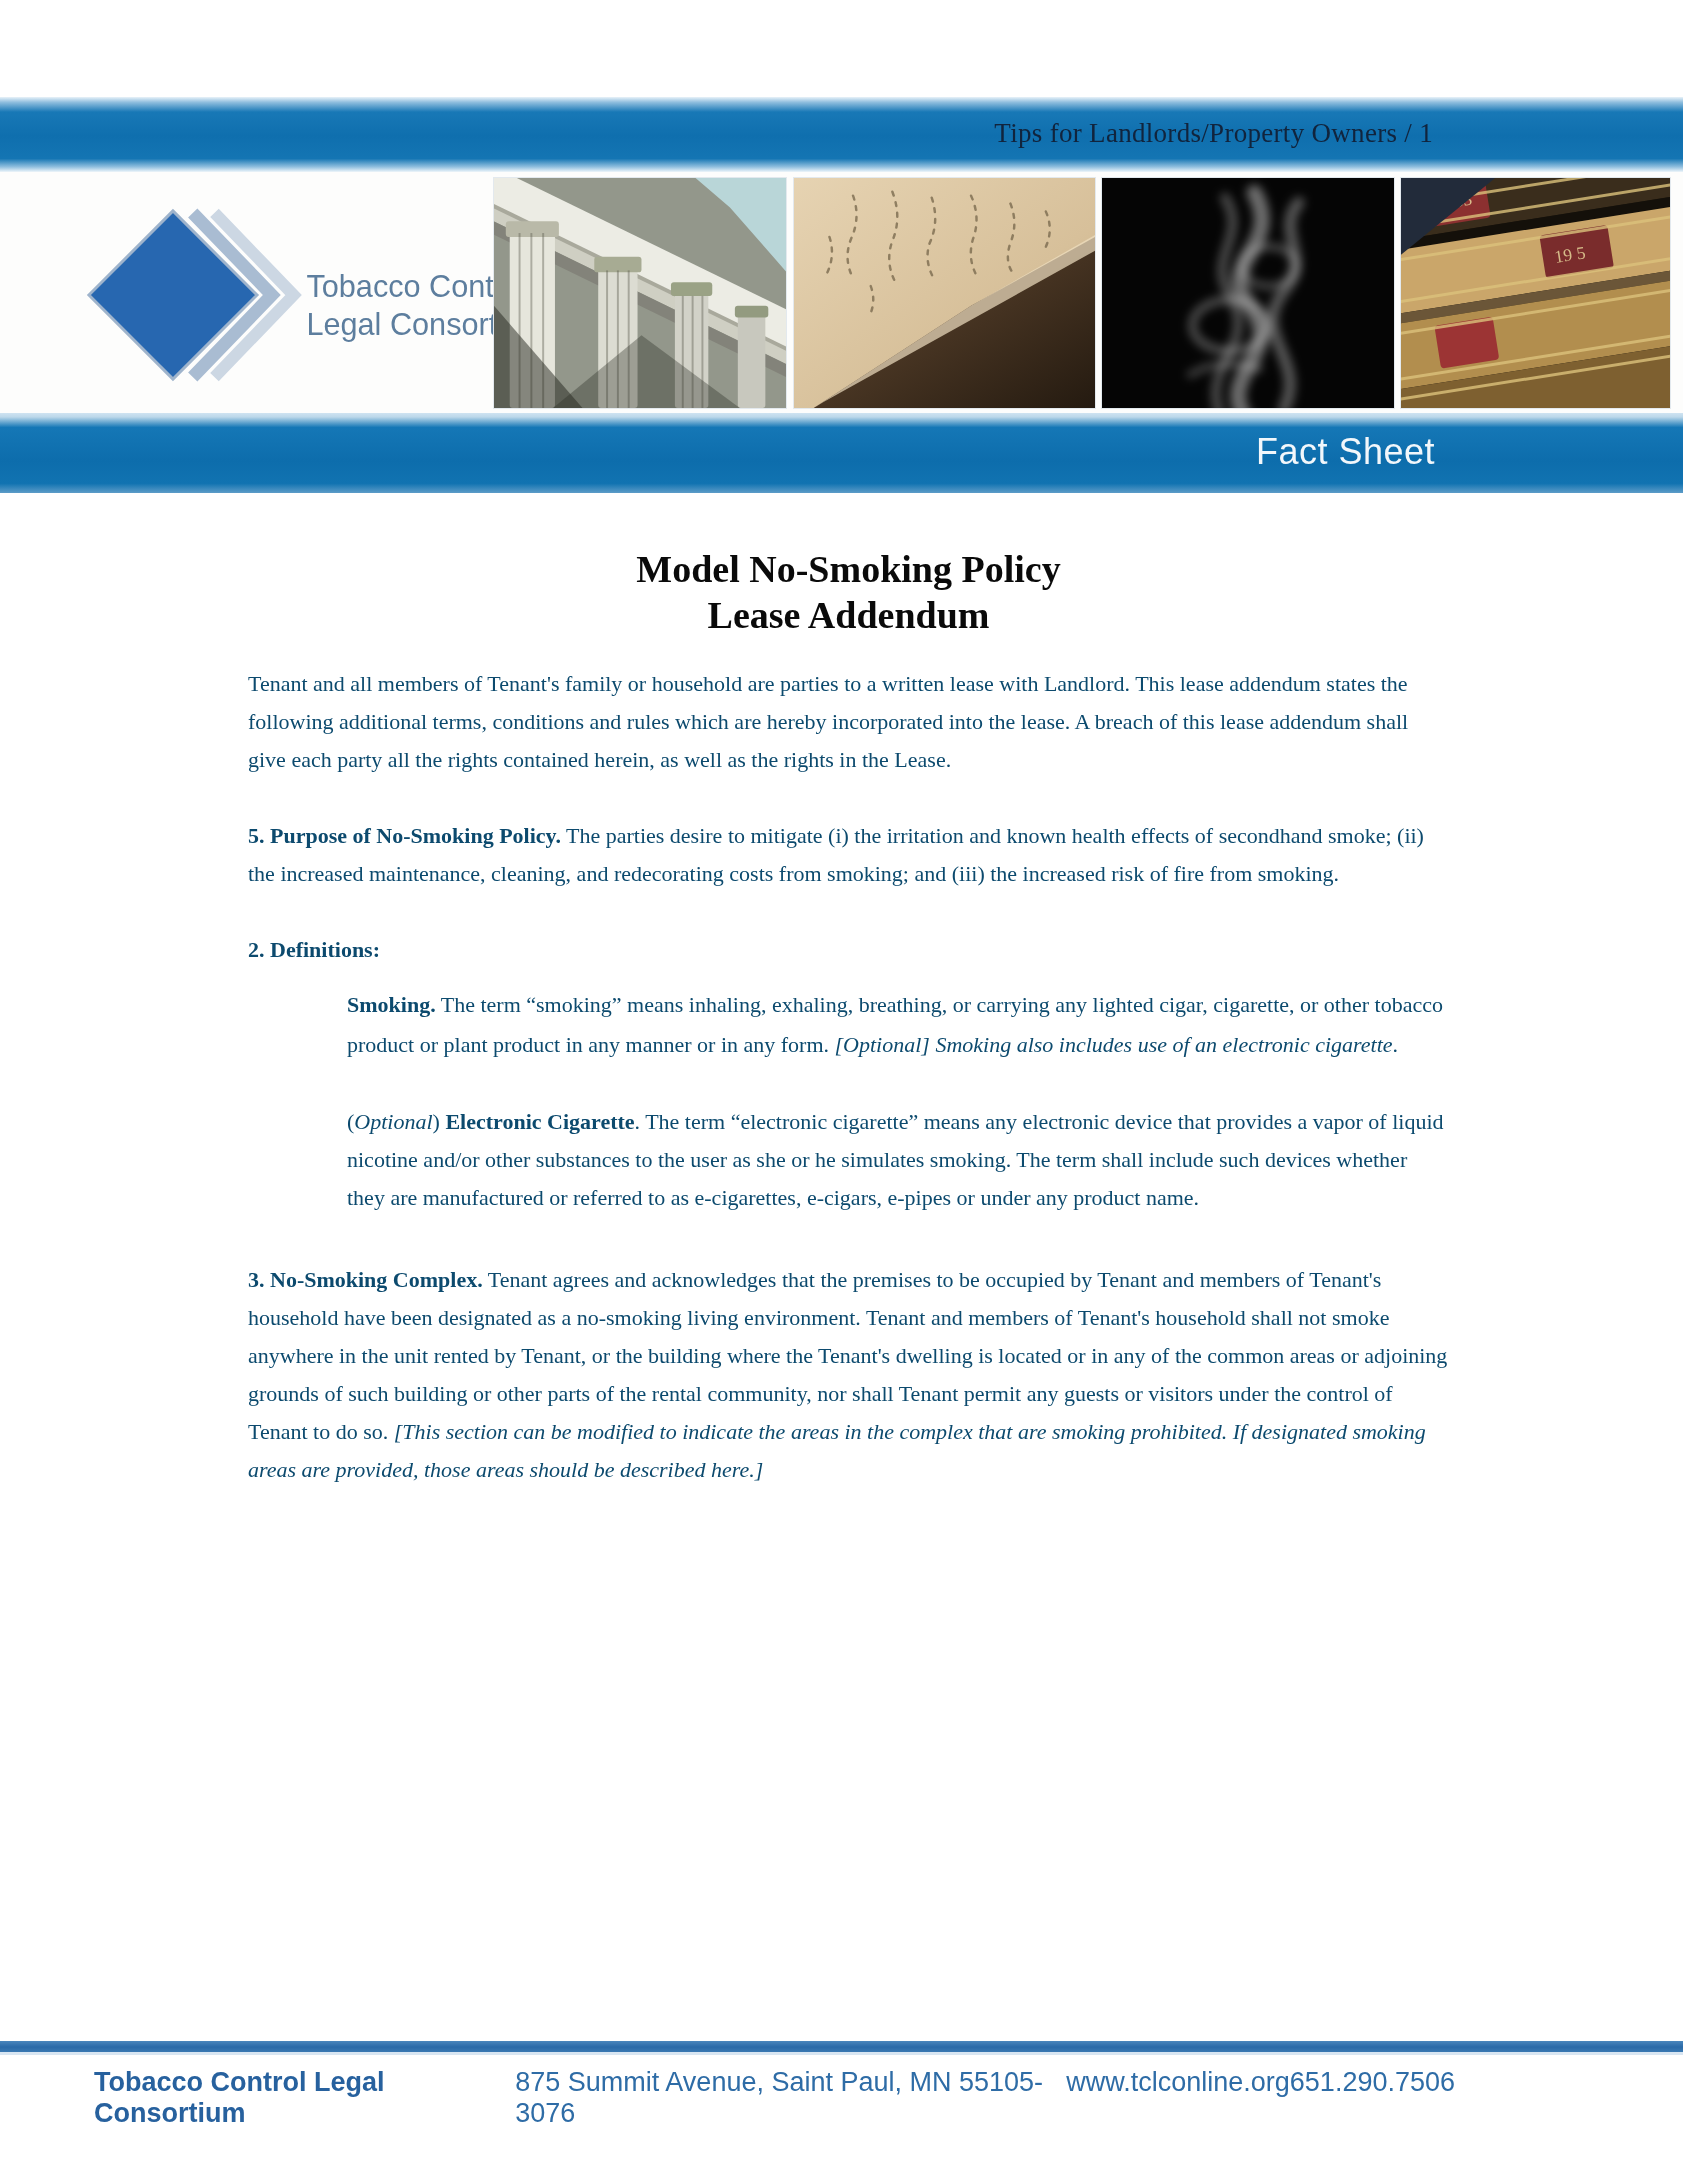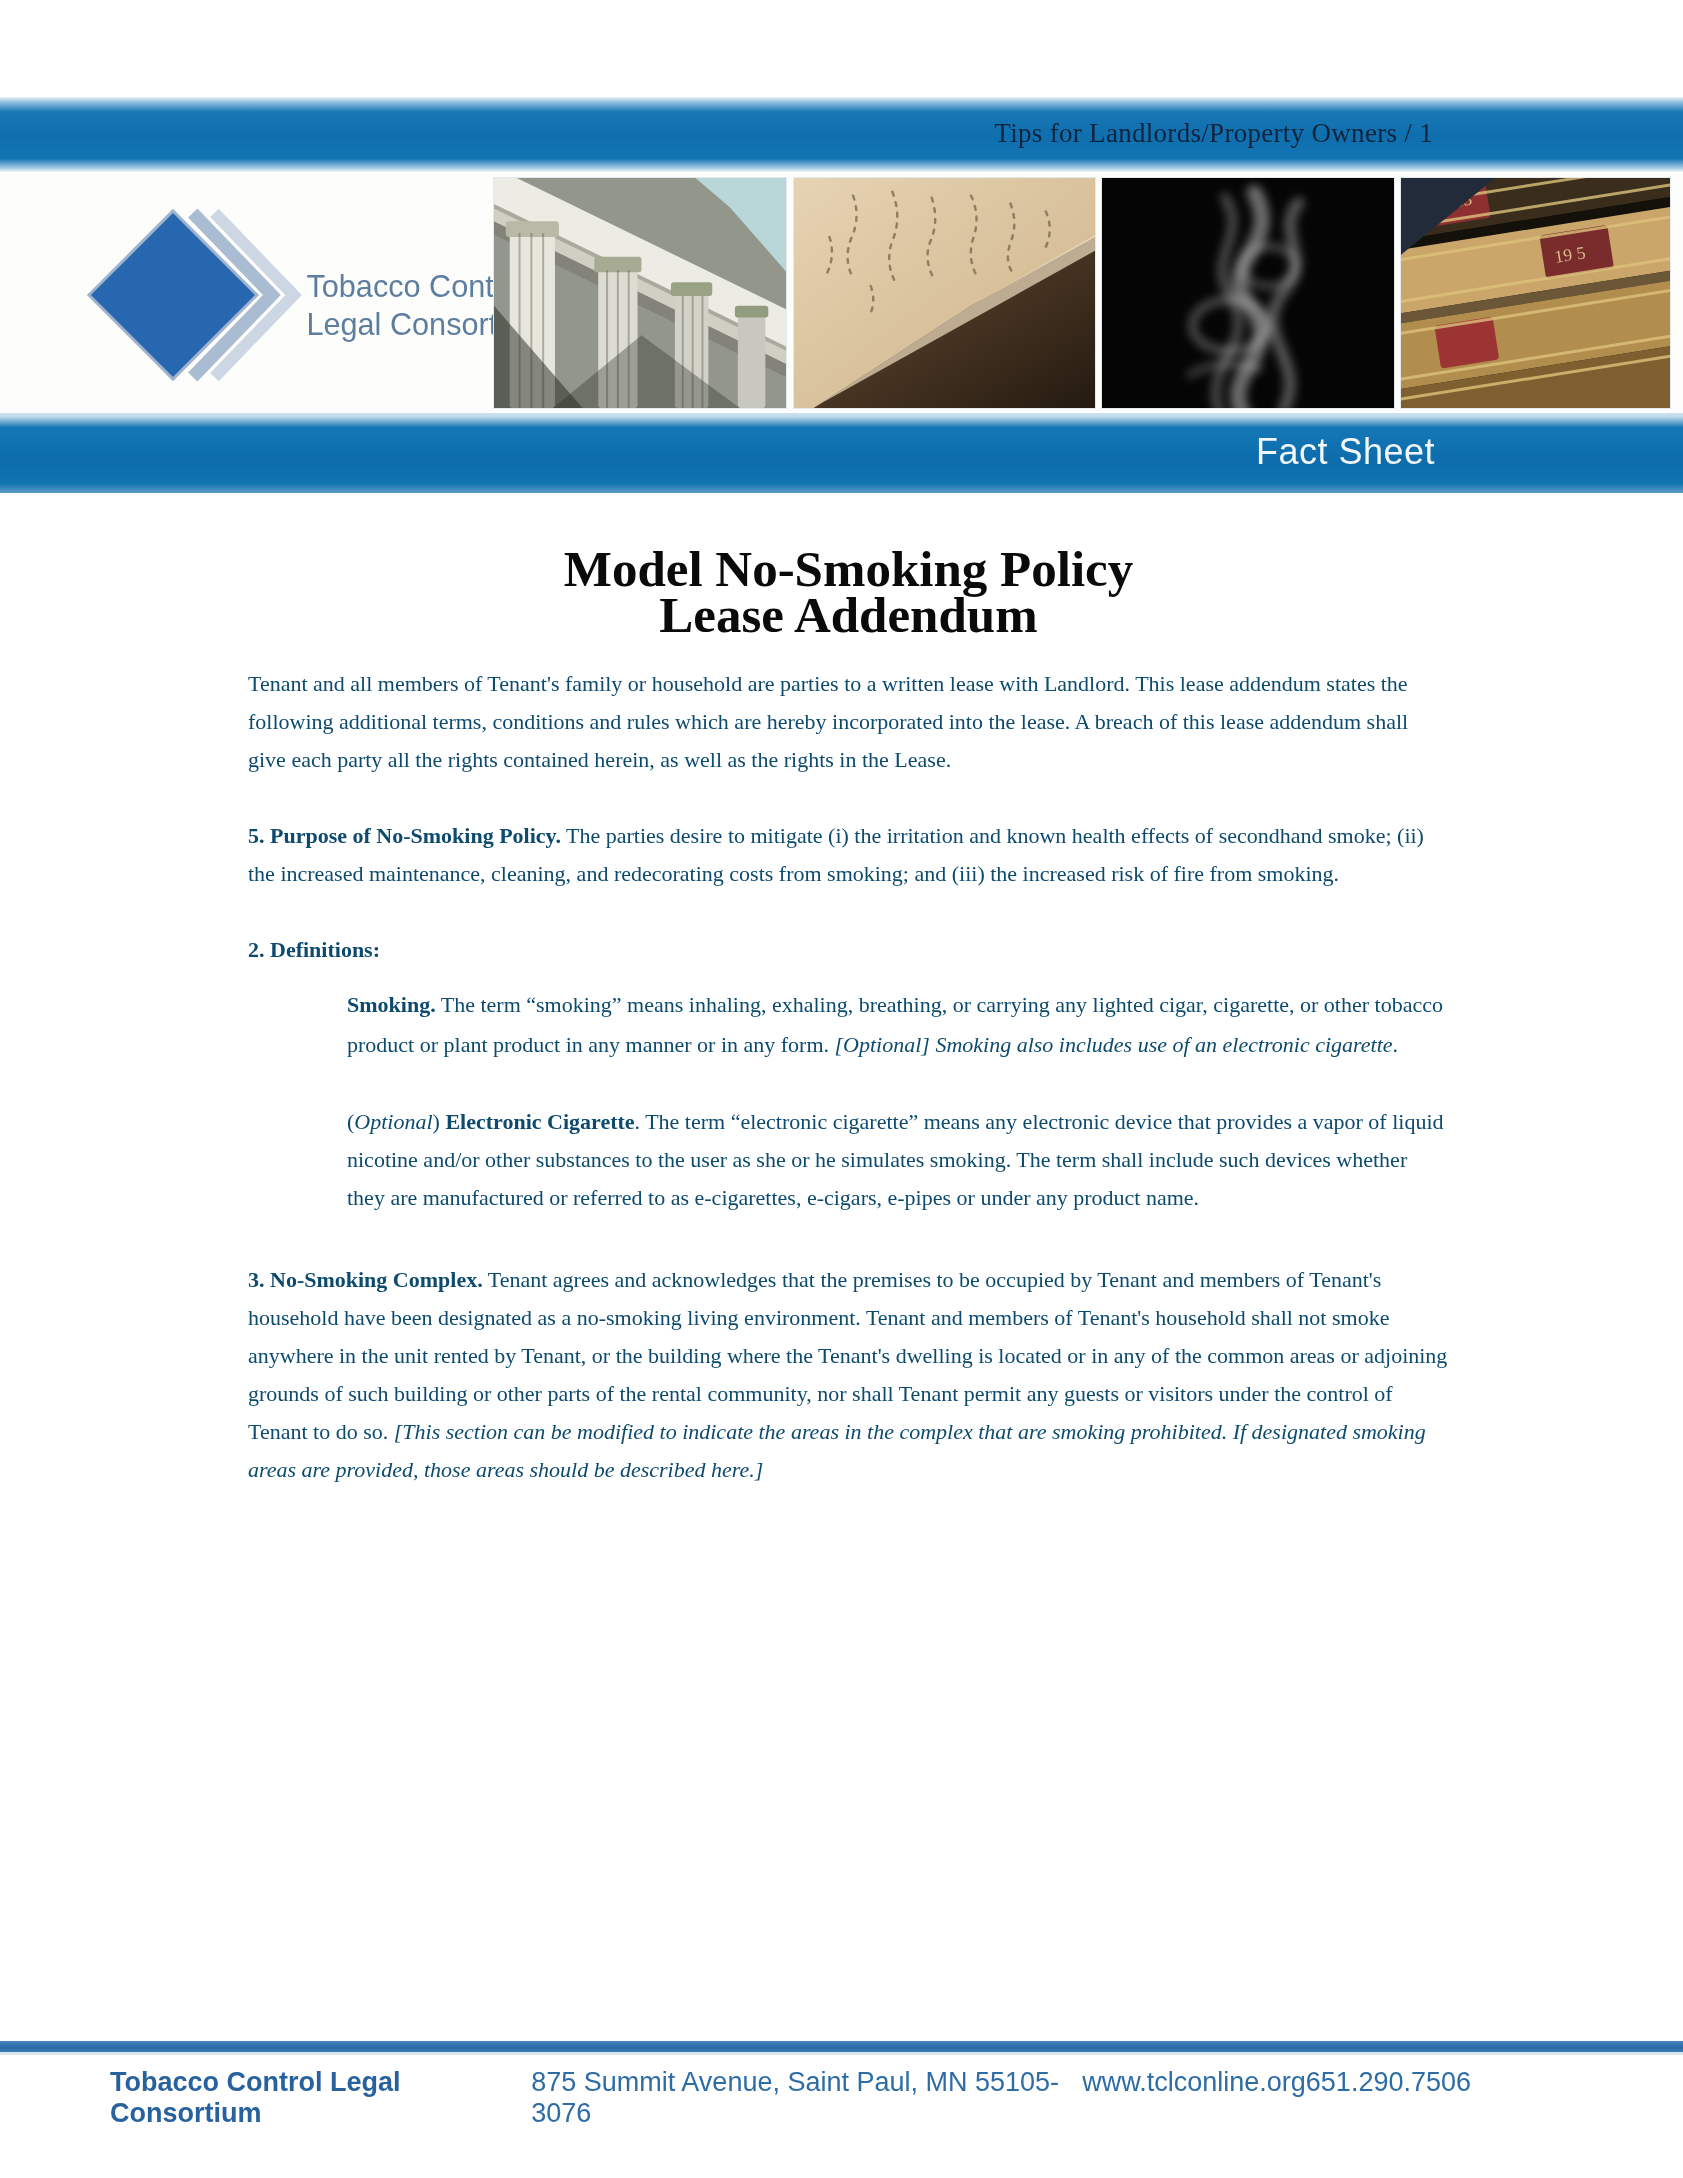--- a/index.html
+++ b/index.html
@@ -43,21 +43,21 @@
   }
   .factsheet-bar .label {
     position:absolute; right:248px; top:50%; transform:translateY(-52%);
     font-family:"Liberation Sans", sans-serif; font-size:36px; color:#f2f7fb;
     letter-spacing:0.5px;
   }
 
   
   .doc-title {
     position:absolute; left:248px; top:546px; width:1201px; text-align:center;
-    font-weight:bold; font-size:51px; line-height:46px; color:#0a0a0a;
+    font-weight:bold; font-size:38px; line-height:46px; color:#0a0a0a;
   }
   .doc-content {
     position:absolute; left:248px; top:665px; width:1201px;
     font-size:22px; line-height:38px; color:#0c4a6e;
   }
   .doc-content p { margin:0 0 38px 0; }
   .doc-content b { font-weight:bold; }
   .doc-content i { font-style:italic; }
   p.defs-heading { margin-bottom:16px; }
   p.indent { margin-left:99px; }
@@ -66,21 +66,21 @@
 
   
   .footer-rule {
     position:absolute; left:0; top:2041px; width:1683px; height:14px;
     background:linear-gradient(180deg,#4a86bc 0%,#2a6aa8 55%,#3b79b2 100%);
     border-bottom:3px solid #d9e6f2;
   }
   .footer-row {
     position:absolute; left:94px; top:2067px; width:1361px;
     display:flex; justify-content:flex-start; align-items:baseline;
-    font-family:"Liberation Sans", sans-serif; font-size:27px; color:#2e6ca6;margin-left:16px;
+    font-family:"Liberation Sans", sans-serif; font-size:27px; color:#2e6ca6;
   }
   .footer-row .brand { font-weight:bold; color:#27619e; }
 </style>
 </head>
 <body>
 
 <div class="page">
 
   <div class="topbar">
     <span class="tag">Tips for Landlords/Property Owners / 1</span>

